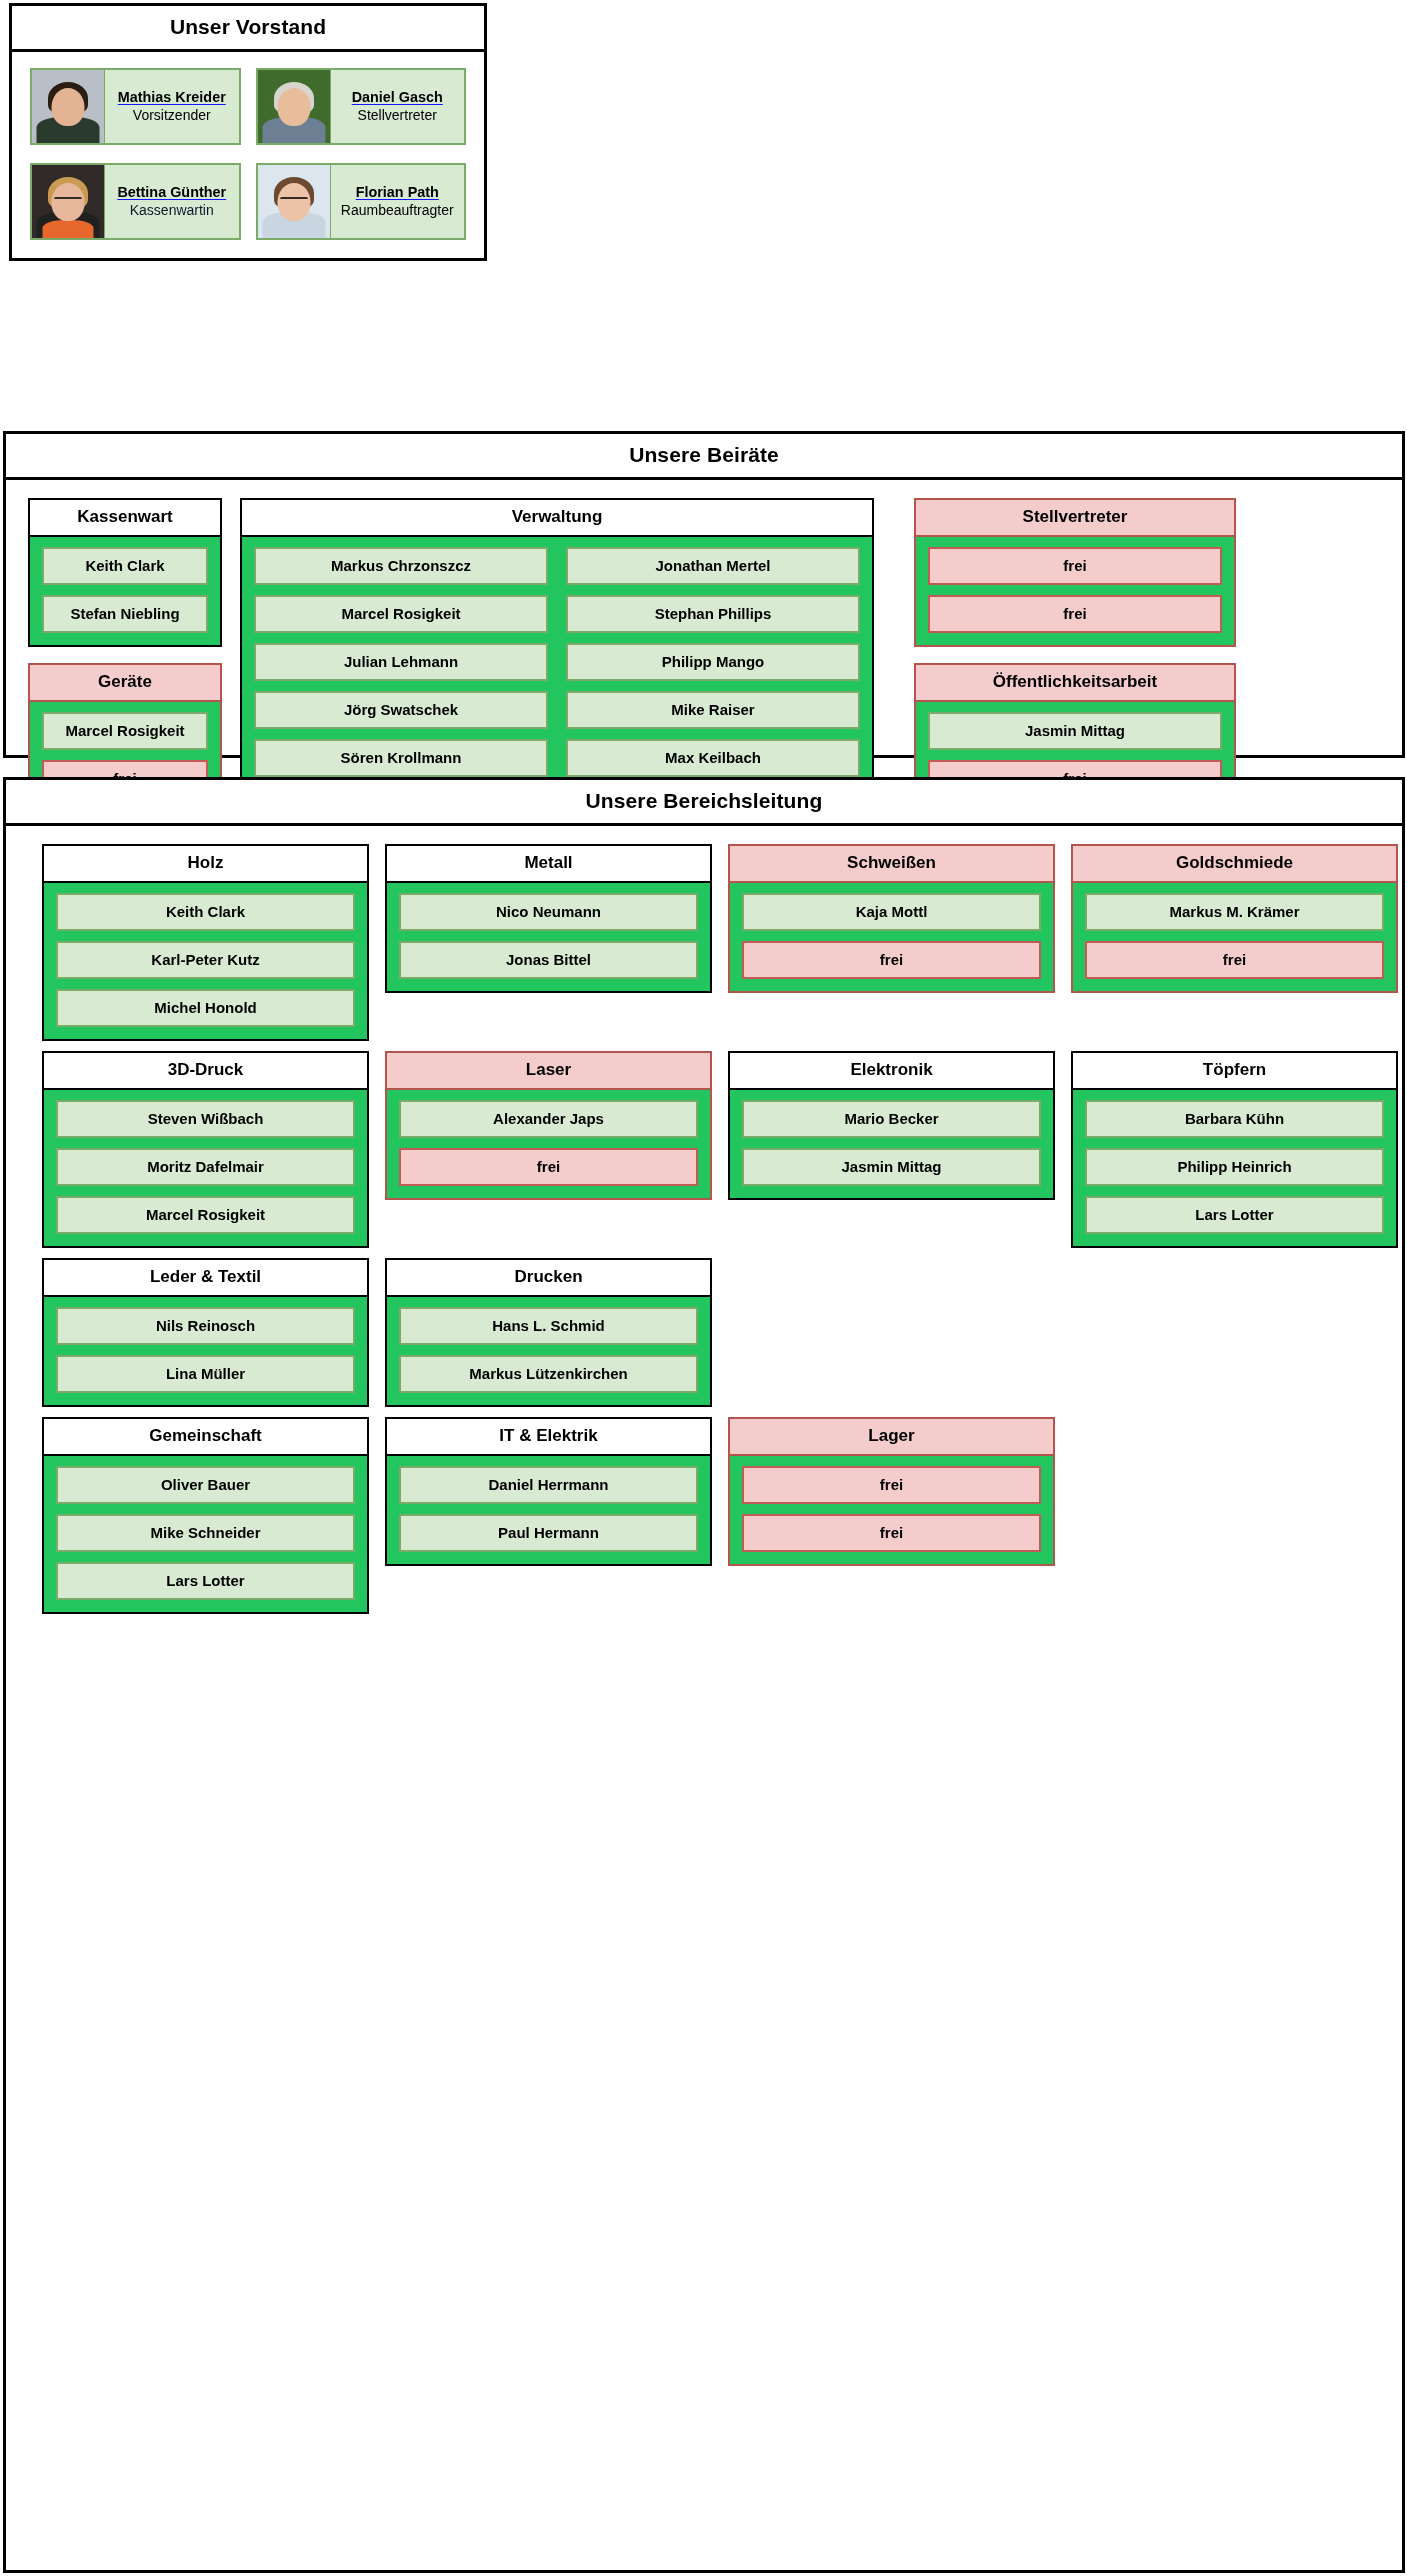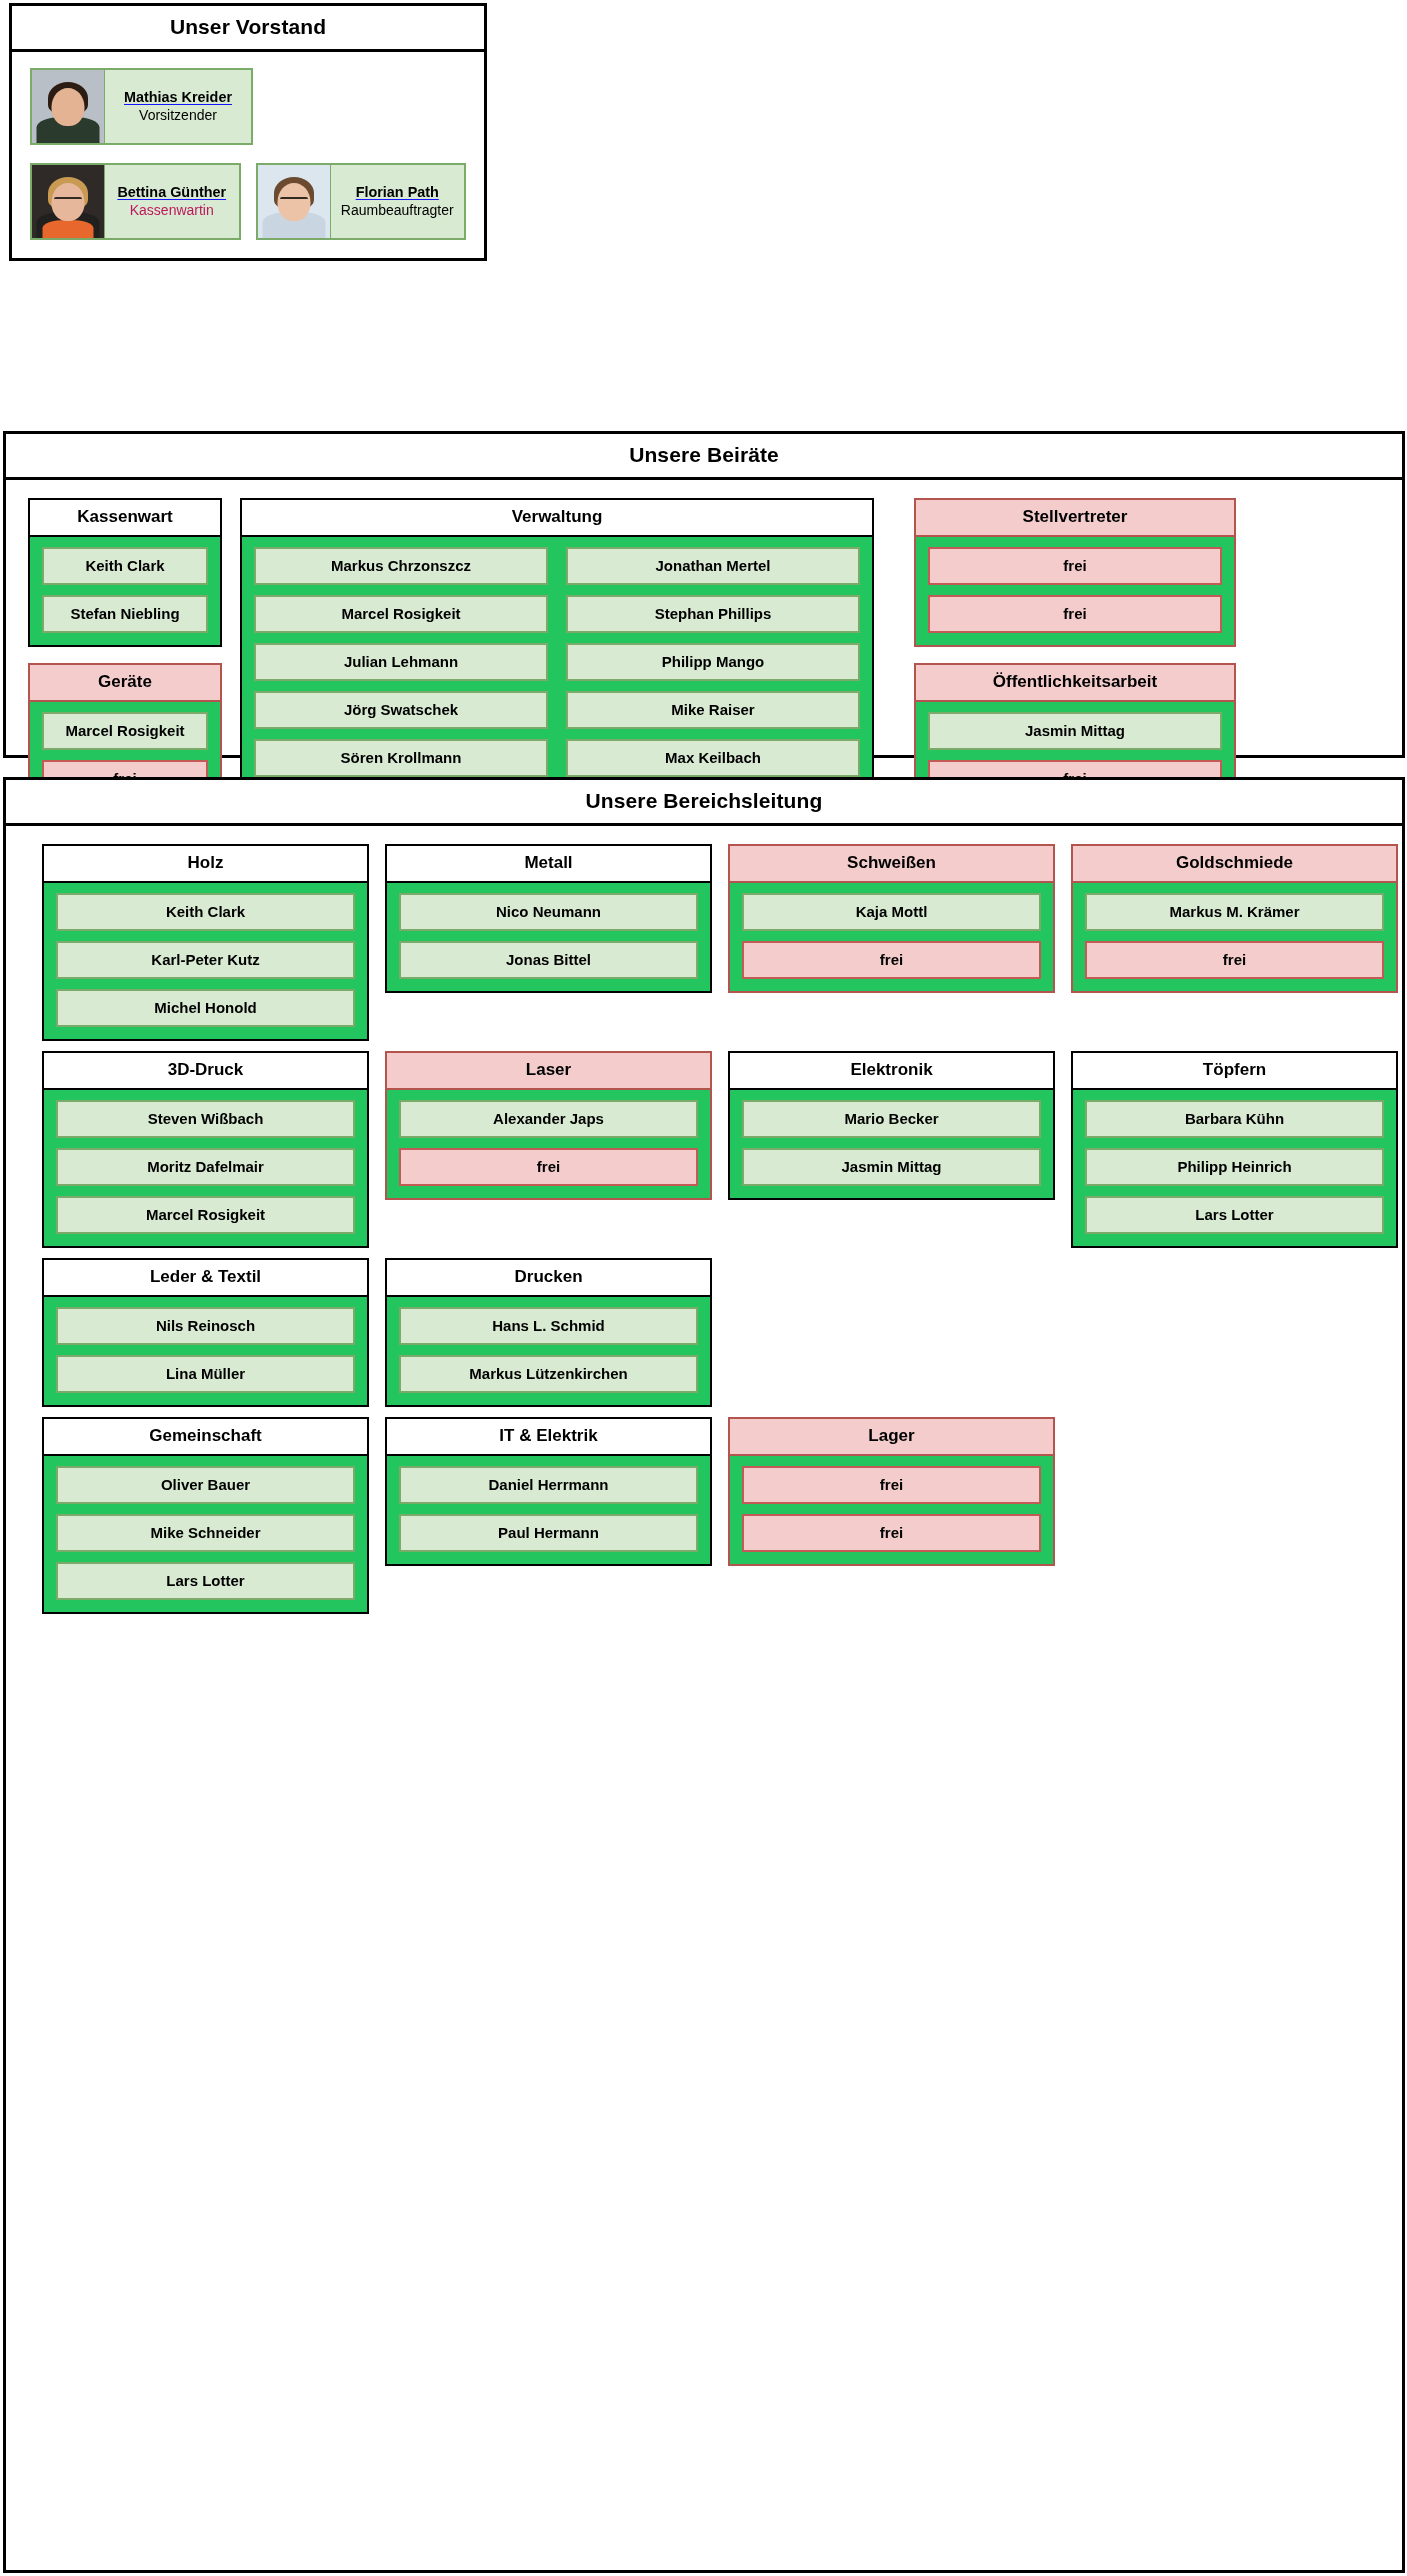--- a/index.html
+++ b/index.html
@@ -240,36 +240,50 @@
                 <span class="body" style="width: 63px; height: 26px; background: rgb(42, 58, 44);"></span>
                 <span class="hair" style="width: 40px; height: 32px; top: 12px; background: rgb(43, 29, 20);"></span>
                 <span class="head" style="width: 33px; height: 38px; top: 18px; background: rgb(228, 179, 148);"></span>
               </span>
             </div>
             <div class="board-info">
               <a class="board-name" style="color: rgb(0, 0, 0); cursor: pointer;">Mathias Kreider</a>
               <a class="board-role" style="color: rgb(0, 0, 0); cursor: pointer;">Vorsitzender</a>
             </div>
           </div>
+          <div class="board-card">
+            <div class="board-photo">
+              <span class="ph">
+                <span class="bg" style="background: rgb(63, 107, 44);"></span>
+                <span class="body" style="width: 63px; height: 26px; background: rgb(109, 127, 146);"></span>
+                <span class="hair" style="width: 40px; height: 32px; top: 12px; background: rgb(216, 213, 207);"></span>
+                <span class="head" style="width: 33px; height: 38px; top: 18px; background: rgb(232, 189, 156);"></span>
+              </span>
+            </div>
+            <div class="board-info">
+              <a class="board-name" style="color: rgb(0, 0, 0); cursor: pointer;">Daniel Gasch</a>
+              <a class="board-role" style="color: rgb(0, 0, 0); cursor: pointer;">Stellvertreter</a>
+            </div>
+          </div>
         </div>
         <div class="board-row">
           <div class="board-card">
             <div class="board-photo">
               <span class="ph">
                 <span class="bg" style="background: rgb(47, 42, 40);"></span>
                 <span class="body" style="width: 63px; height: 26px; background: rgb(32, 32, 31);"></span>
                 <span class="scarf" style="width: 51px; height: 18px; background: rgb(232, 103, 44);"></span>
                 <span class="hair" style="width: 40px; height: 32px; top: 12px; background: rgb(201, 154, 82);"></span>
                 <span class="head" style="width: 33px; height: 38px; top: 18px; background: rgb(230, 183, 155);"></span>
                 <span class="glasses" style="width: 28px; top: 32px;"></span>
               </span>
             </div>
             <div class="board-info">
               <a class="board-name" style="color: rgb(0, 0, 0); cursor: pointer;">Bettina Günther</a>
-              <a class="board-role" style="color: #be185d; cursor: pointer;">Kassenwartin</a>
+              <a class="board-role" style="color: #0f172a; cursor: pointer;">Kassenwartin</a>
             </div>
           </div>
           <div class="board-card">
             <div class="board-photo">
               <span class="ph">
                 <span class="bg" style="background: rgb(219, 230, 239);"></span>
                 <span class="body" style="width: 63px; height: 26px; background: rgb(201, 214, 226);"></span>
                 <span class="hair" style="width: 40px; height: 32px; top: 12px; background: rgb(107, 74, 47);"></span>
                 <span class="head" style="width: 33px; height: 38px; top: 18px; background: rgb(236, 195, 166);"></span>
                 <span class="glasses" style="width: 28px; top: 32px;"></span>

